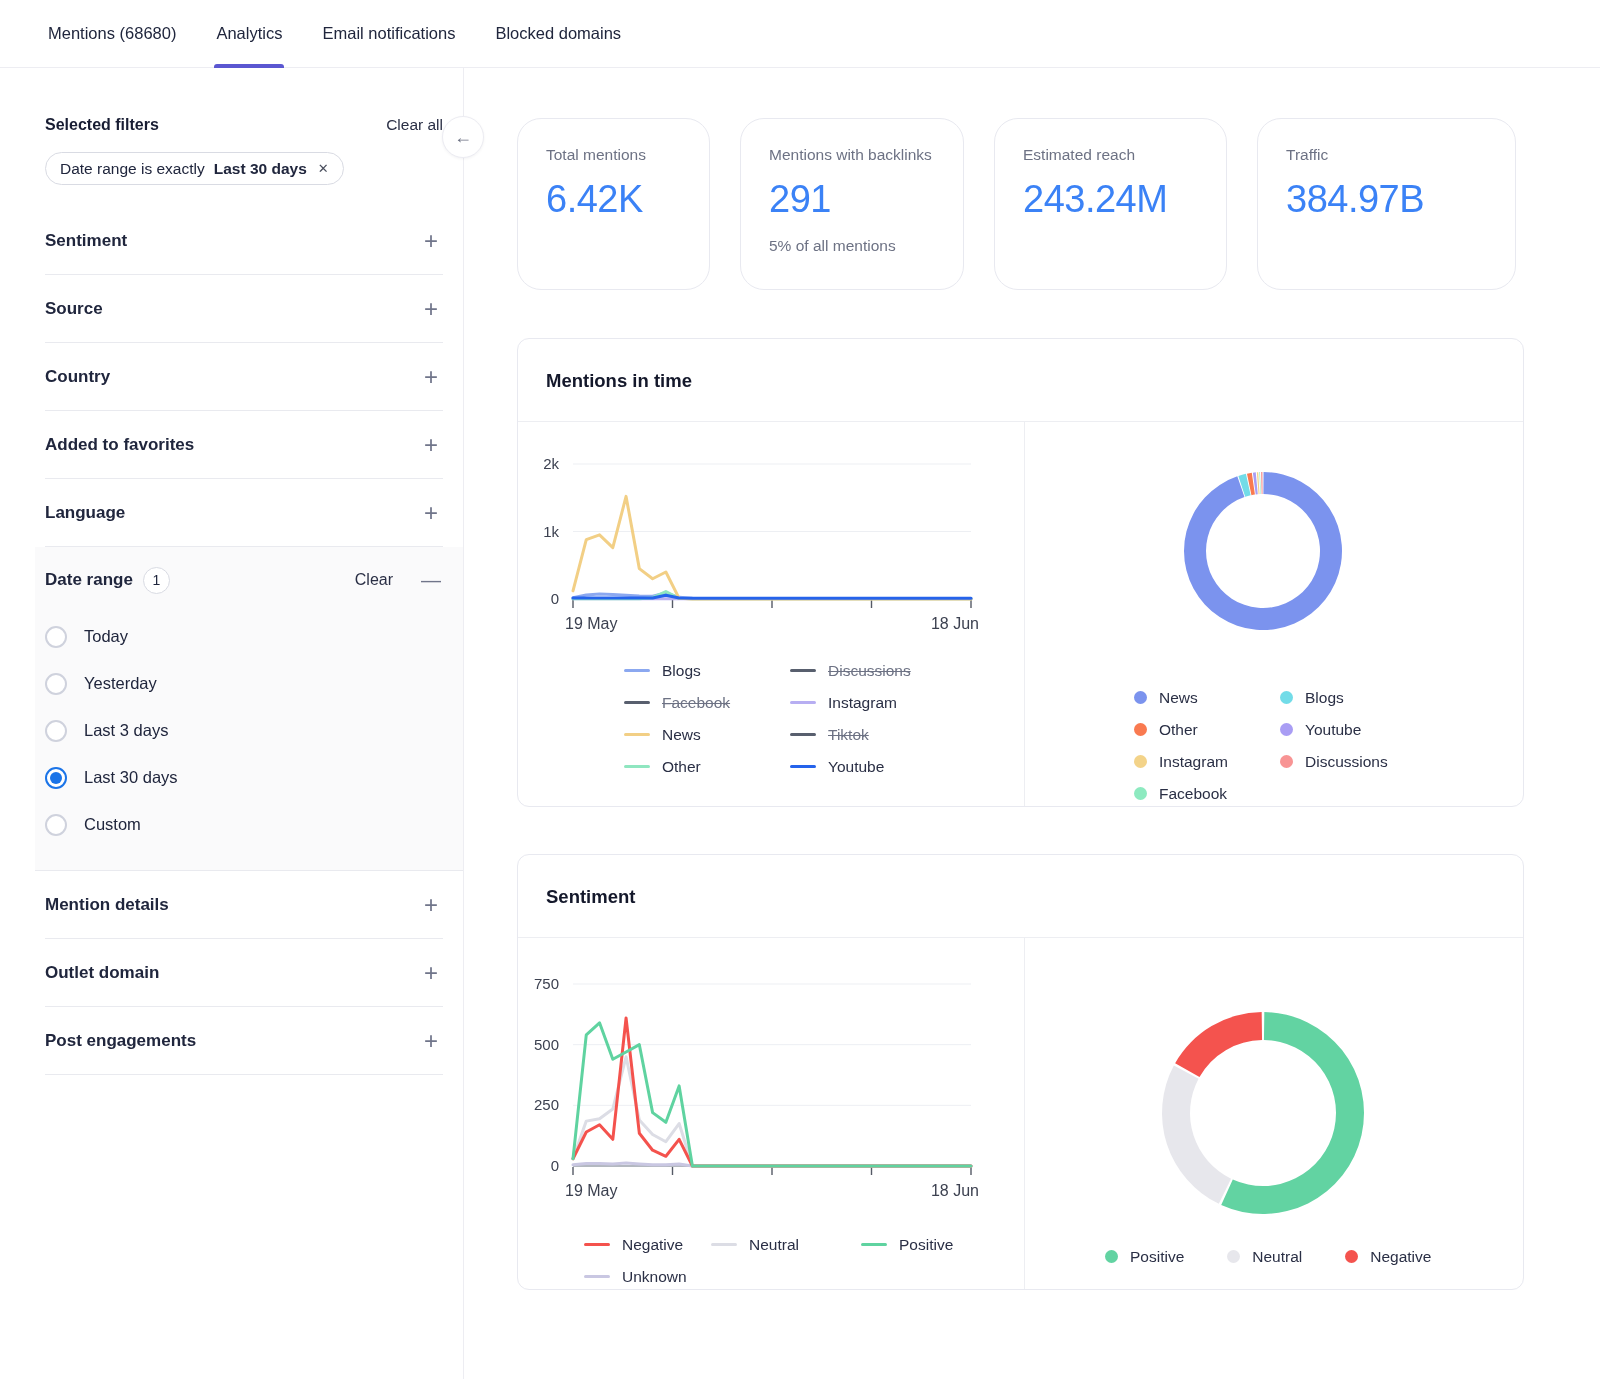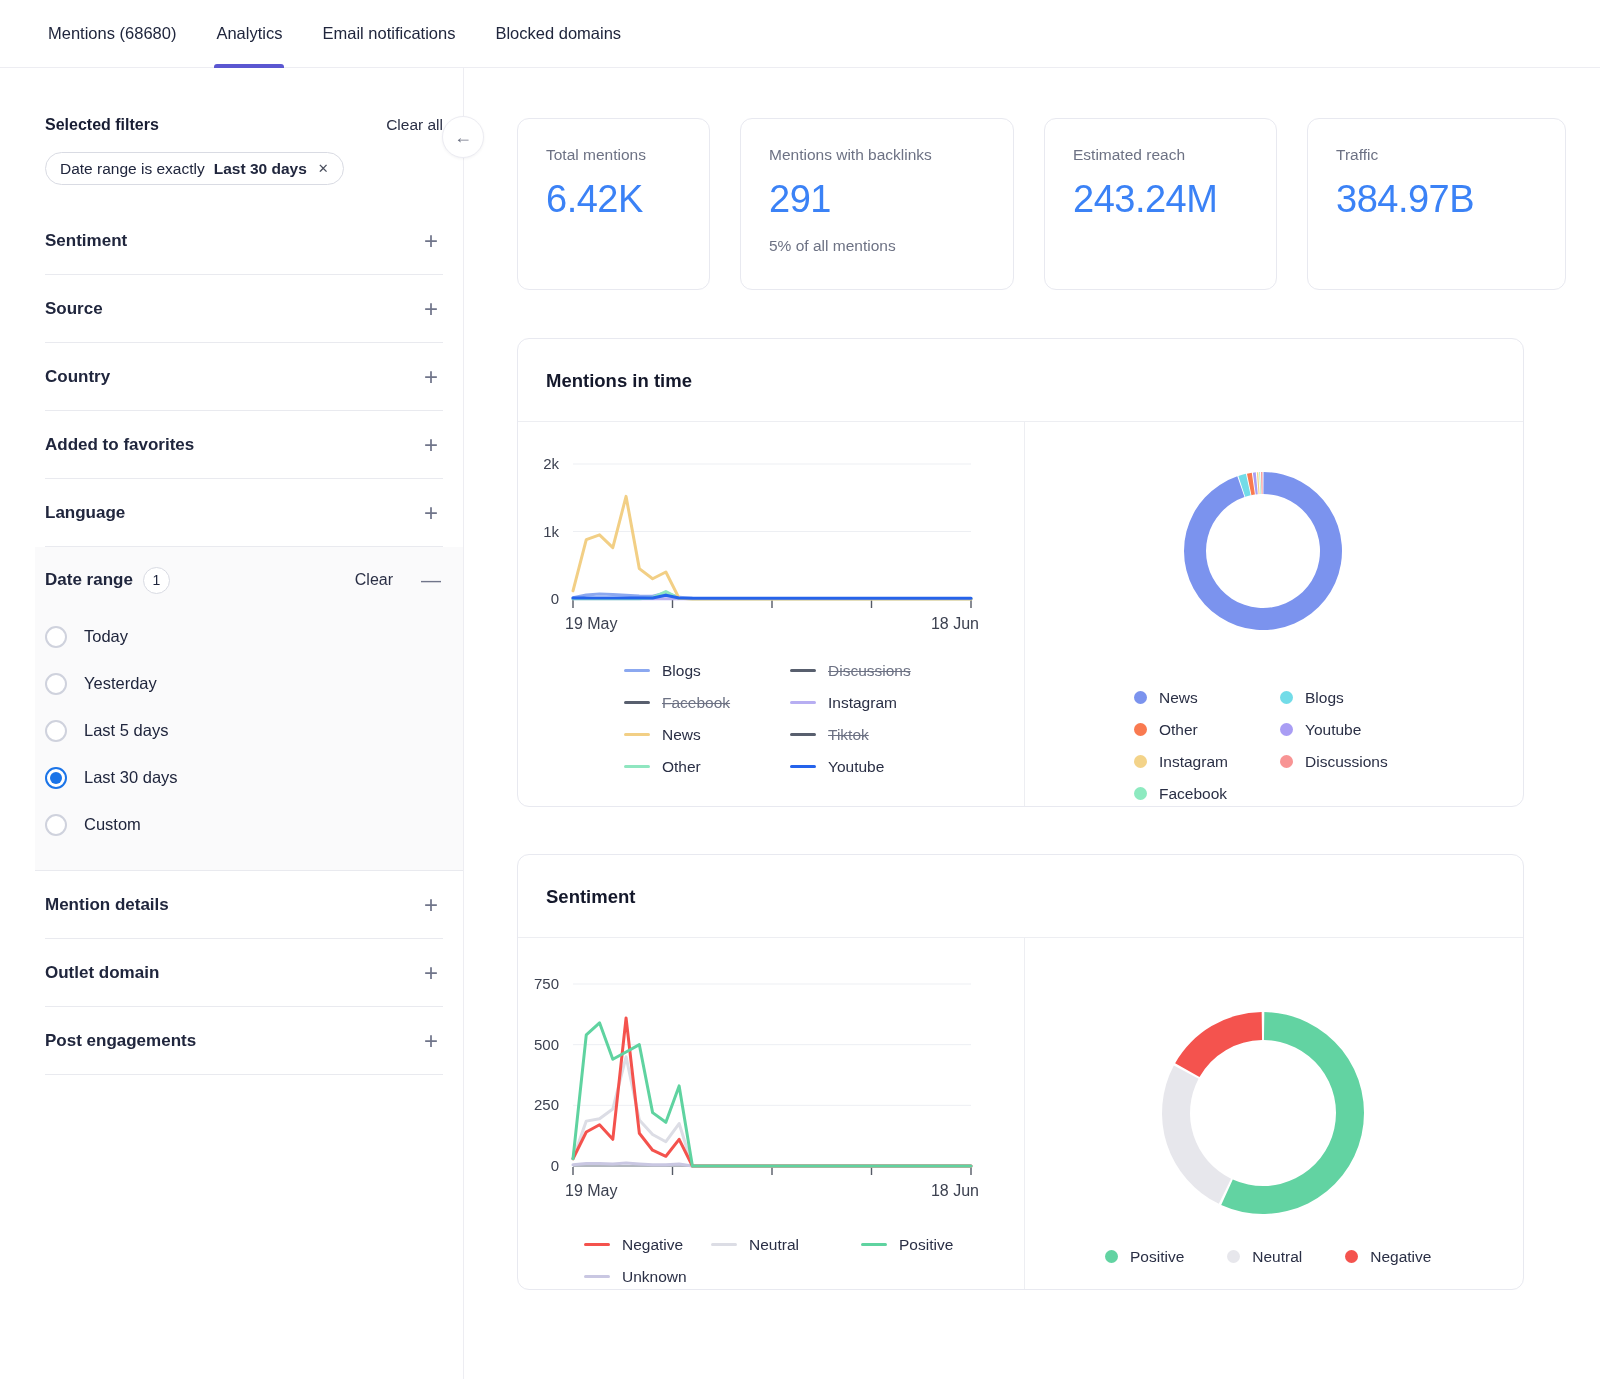--- a/index.html
+++ b/index.html
@@ -94,21 +94,21 @@
     border-radius:50%; background:#fff; border:1px solid #ececf2;
     box-shadow:0 1px 3px rgba(20,24,40,.05);
     font-size:18px; color:#6d7284; cursor:pointer; z-index:5;
     display:flex; align-items:center; justify-content:center;
   }
 
   
   .main { position:absolute; left:464px; top:68px; right:0; bottom:0; }
   .stats { display:flex; gap:30px; margin:50px 0 0 53px; }
   .stat-card {
-    border:1px solid #e8e9f0; border-radius:12px; height:172px;
+    border:1px solid #e8e9f0; border-radius:24px; height:172px;
     padding:27px 28px; background:#fff;
   }
   .stat-label { font-size:15.5px; color:#6d7284; }
   .stat-value { font-size:38px; color:#3b82f6; margin-top:14px; letter-spacing:-.5px; }
   .stat-note { font-size:15.5px; color:#6d7284; margin-top:16px; }
 
   .chart-card {
     border:1px solid #e8e9f0; border-radius:12px; background:#fff;
     margin-left:53px; width:1007px;
   }
@@ -196,21 +196,21 @@
           <div class="radio-row">
             <span class="radio"></span>
             <span class="radio-label">Today</span>
           </div>
           <div class="radio-row">
             <span class="radio"></span>
             <span class="radio-label">Yesterday</span>
           </div>
           <div class="radio-row">
             <span class="radio"></span>
-            <span class="radio-label">Last 5 days</span>
+            <span class="radio-label">Last 3 days</span>
           </div>
           <div class="radio-row">
             <span class="radio checked"></span>
             <span class="radio-label">Last 30 days</span>
           </div>
           <div class="radio-row">
             <span class="radio"></span>
             <span class="radio-label">Custom</span>
           </div>
         </div>
@@ -236,21 +236,21 @@
     </button>
   </aside>
 
   <main class="main">
 
     <div class="stats" id="stats-row">
         <div class="stat-card" style="width: 193px;">
           <div class="stat-label">Total mentions</div>
           <div class="stat-value">6.42K</div>
         </div>
-        <div class="stat-card" style="width: 274px;">
+        <div class="stat-card" style="width: 224px;">
           <div class="stat-label">Mentions with backlinks</div>
           <div class="stat-value">291</div>
           <div class="stat-note">5% of all mentions</div>
         </div>
         <div class="stat-card" style="width: 233px;">
           <div class="stat-label">Estimated reach</div>
           <div class="stat-value">243.24M</div>
         </div>
         <div class="stat-card" style="width: 259px;">
           <div class="stat-label">Traffic</div>

